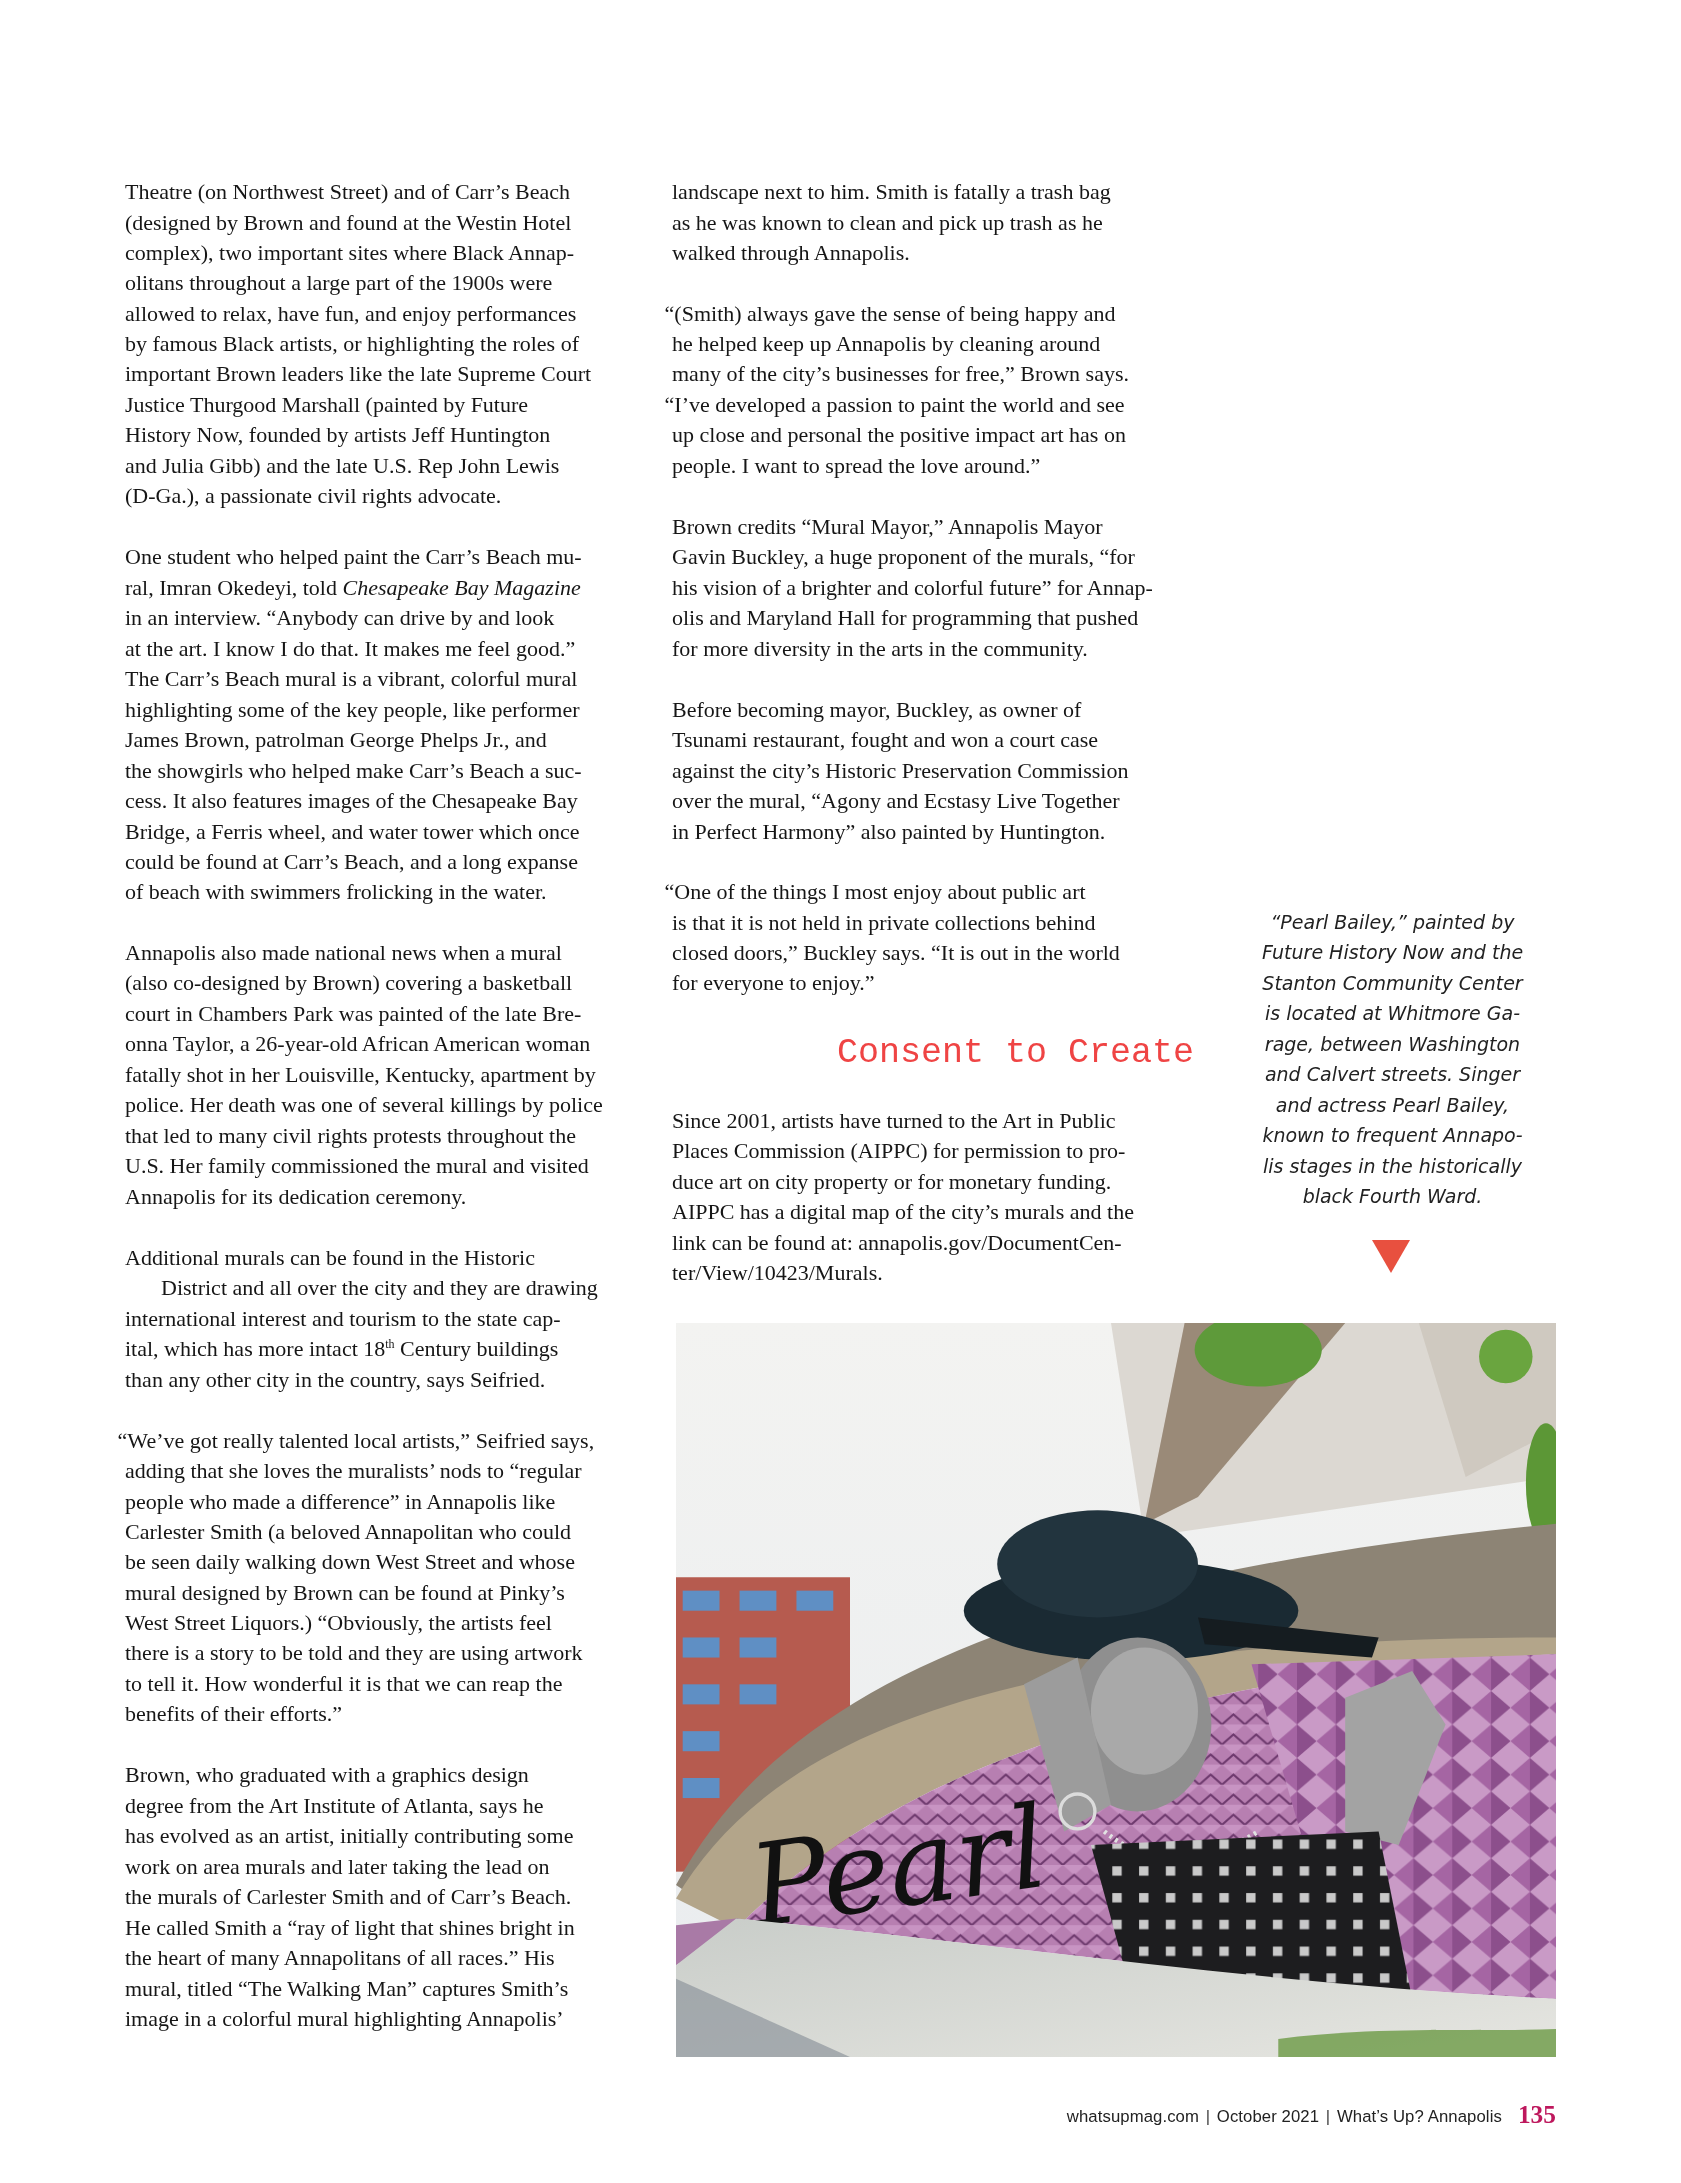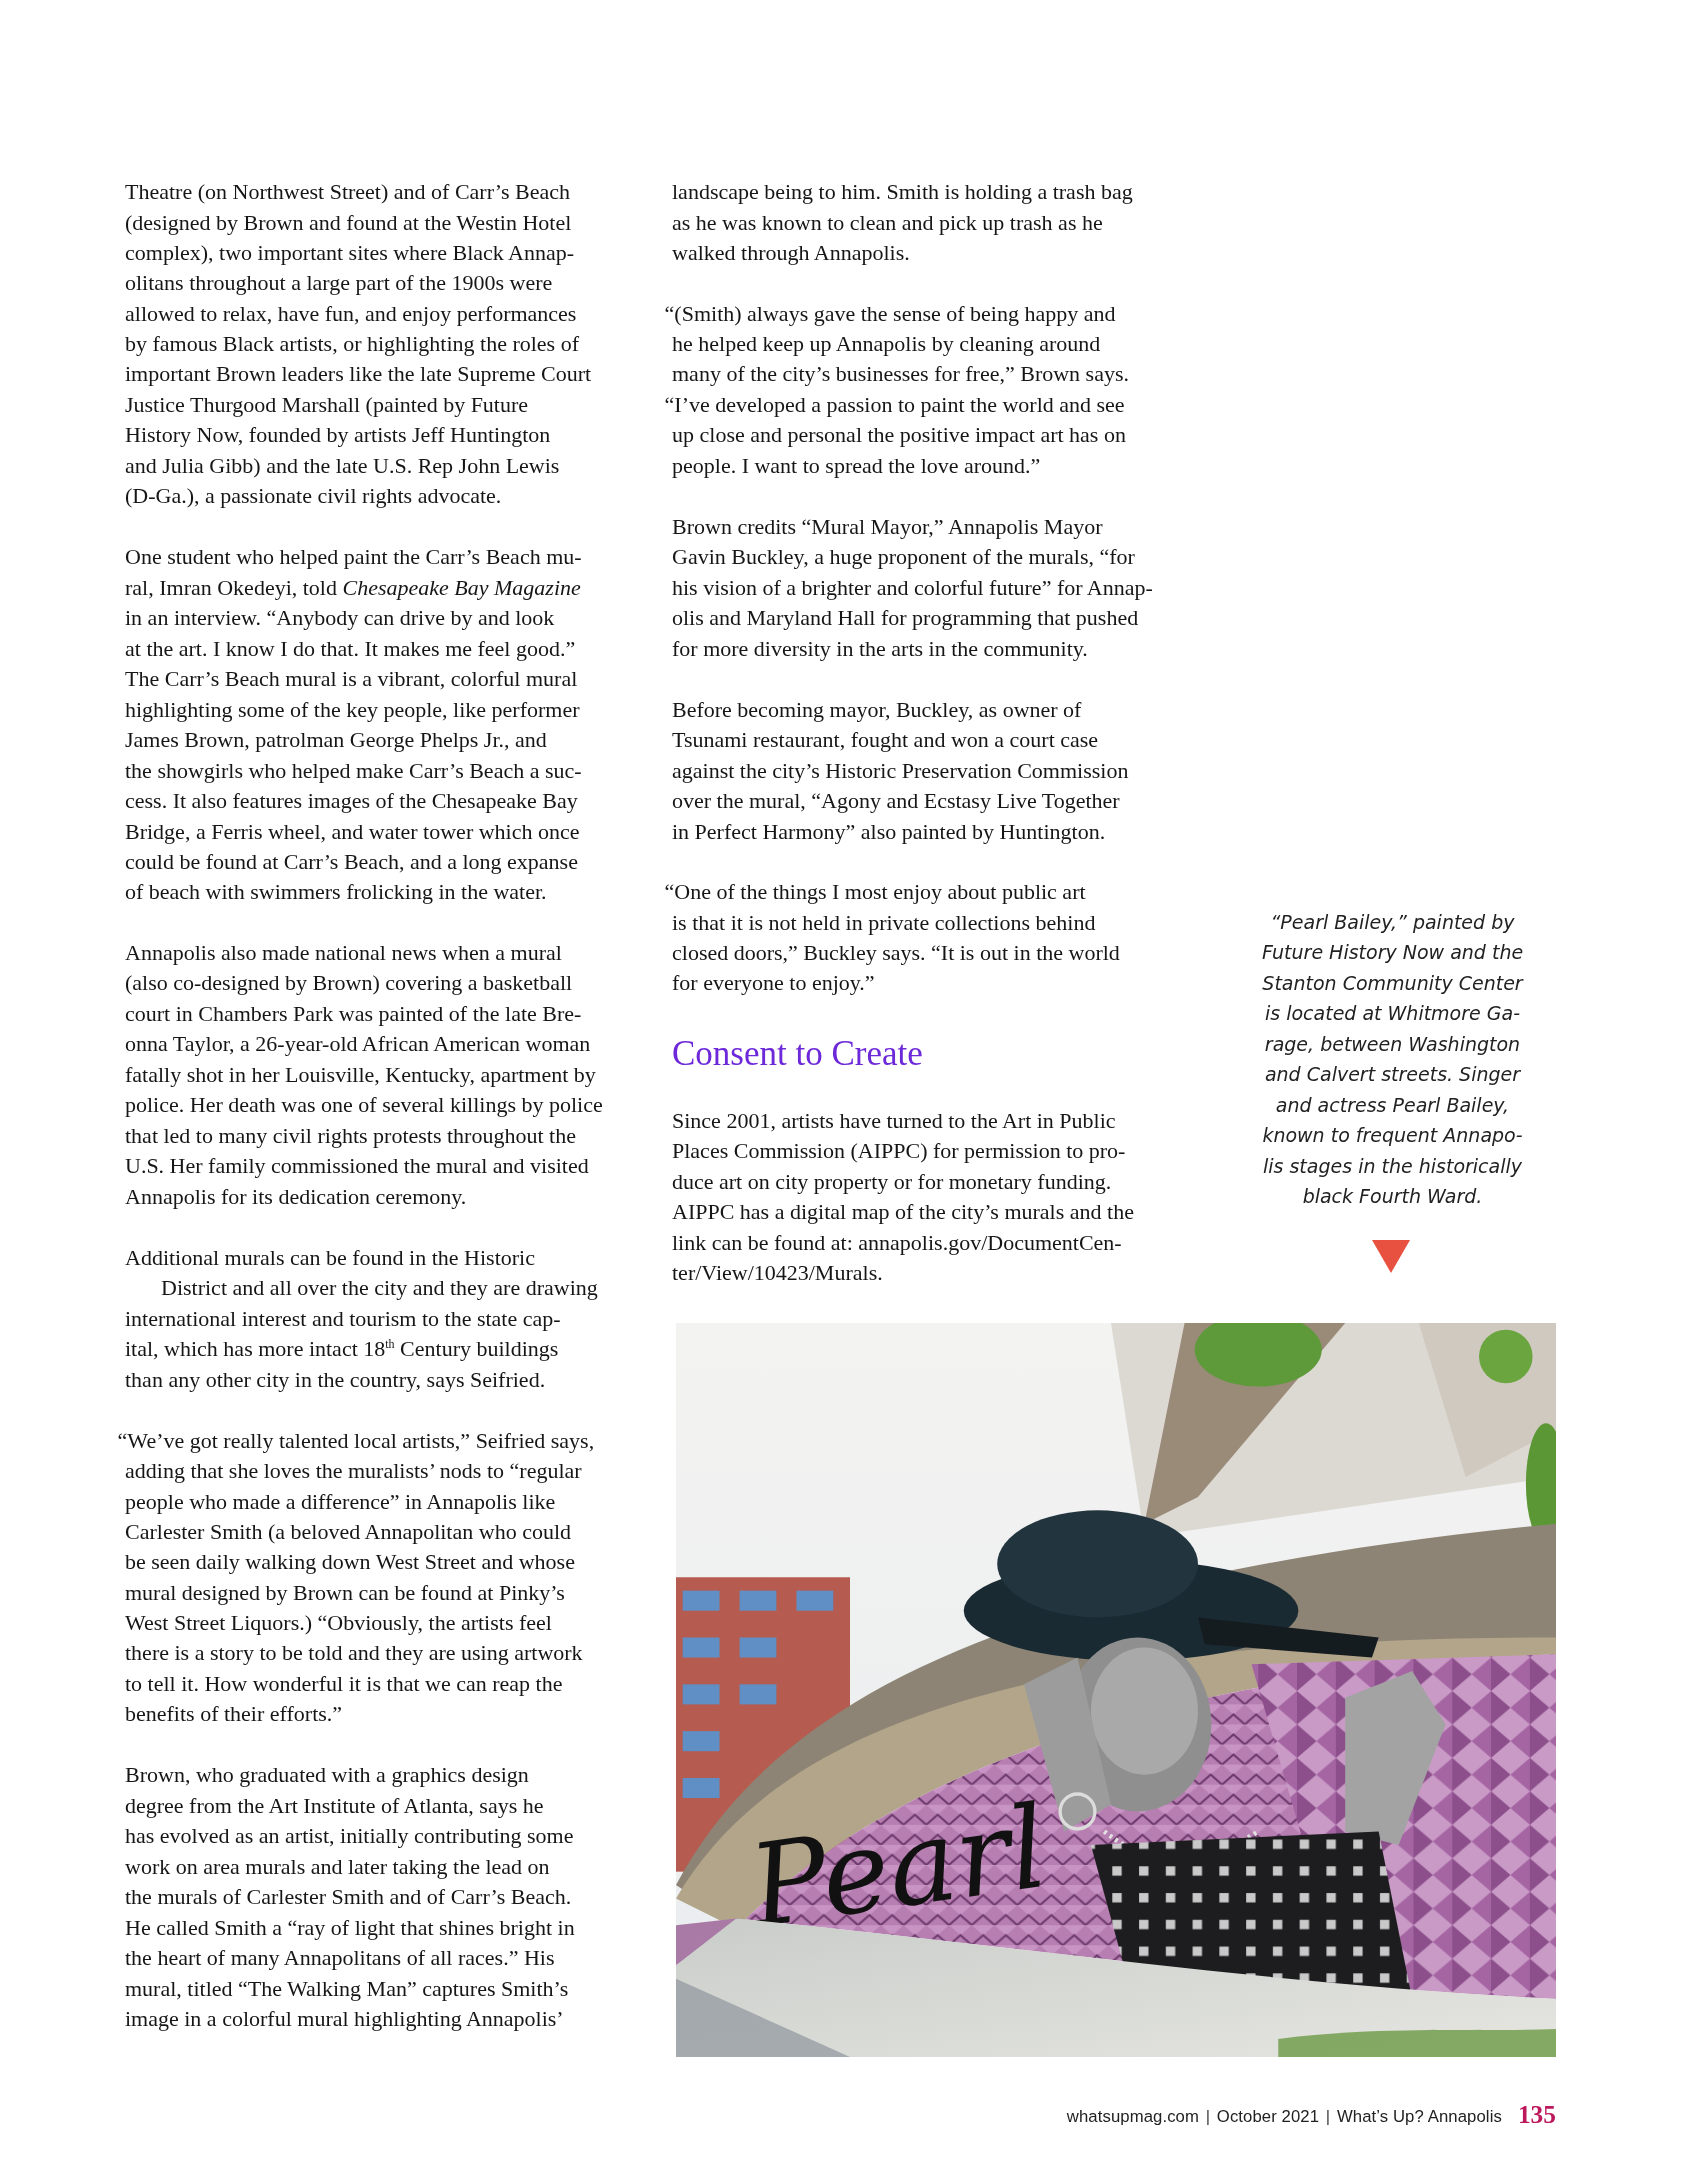--- a/index.html
+++ b/index.html
@@ -8,22 +8,22 @@
 
   .col { position: absolute; font-family: "Liberation Serif", "DejaVu Serif", serif; font-size: 22px; color: #161616; }
   .col .line { position: absolute; left: 0; white-space: nowrap; line-height: 1; }
   .col .line.hang { left: -7.4px; }
   .col em { font-style: italic; }
   .col sup { font-size: 12px; vertical-align: 8px; line-height: 0; }
 
   #col1 { left: 125px; top: 0; width: 522px; height: 1668px; }
   #col2 { left: 672px; top: 0; width: 522px; height: 2183px; }
 
-  .heading { position: absolute; left: 672px; width: 522px; top: 1036px; text-align: left;
-             font-family: Liberation Serif, serif; font-size: 35px; color: #6d28d9; line-height: 1; }
+  .heading { position: absolute; left: 672px; width: 522px; top: 1036px; text-align: right;
+             font-family: Liberation Mono, monospace; font-size: 35px; color: #ef4444; line-height: 1; }
 
   .caption { position: absolute; left: 1232px; width: 321px; top: 0; height: 2183px;
              font-family: "DejaVu Sans", "Liberation Sans", sans-serif; font-style: italic; font-size: 19px; color: #222; }
   .caption .cline { position: absolute; left: 0; width: 321px; text-align: center; white-space: nowrap; line-height: 1; }
 
   .pointer { position: absolute; left: 1372px; top: 1240px; width: 0; height: 0;
              border-left: 19px solid transparent; border-right: 19px solid transparent; border-top: 33px solid #E8503F; }
 
   .photo { position: absolute; left: 676px; top: 1323px; width: 880px; height: 734px; overflow: hidden; background: #e8ebee; }
   .photo svg { display: block; width: 100%; height: 100%; }
@@ -90,21 +90,21 @@
       <div class="line" style="top: 1795px;">degree from the Art Institute of Atlanta, says he</div>
       <div class="line" style="top: 1825px;">has evolved as an artist, initially contributing some</div>
       <div class="line" style="top: 1856px;">work on area murals and later taking the lead on</div>
       <div class="line" style="top: 1886px;">the murals of Carlester Smith and of Carr’s Beach.</div>
       <div class="line" style="top: 1917px;">He called Smith a “ray of light that shines bright in</div>
       <div class="line" style="top: 1947px;">the heart of many Annapolitans of all races.” His</div>
       <div class="line" style="top: 1978px;">mural, titled “The Walking Man” captures Smith’s</div>
       <div class="line" style="top: 2008px; text-align: center;">image in a colorful mural highlighting Annapolis’</div>
     </div>
   <div class="col" id="col2">
-      <div class="line" style="top: 181px;">landscape being to him. Smith is holding a trash bag</div>
+      <div class="line" style="top: 181px;">landscape next to him. Smith is fatally a trash bag</div>
       <div class="line" style="top: 212px;">as he was known to clean and pick up trash as he</div>
       <div class="line" style="top: 242px;">walked through Annapolis.</div>
       <div class="line hang" style="top: 303px;">“(Smith) always gave the sense of being happy and</div>
       <div class="line" style="top: 333px;">he helped keep up Annapolis by cleaning around</div>
       <div class="line" style="top: 363px;">many of the city’s businesses for free,” Brown says.</div>
       <div class="line hang" style="top: 394px;">“I’ve developed a passion to paint the world and see</div>
       <div class="line" style="top: 424px;">up close and personal the positive impact art has on</div>
       <div class="line" style="top: 455px;">people. I want to spread the love around.”</div>
       <div class="line" style="top: 516px;">Brown credits “Mural Mayor,” Annapolis Mayor</div>
       <div class="line" style="top: 546px;">Gavin Buckley, a huge proponent of the murals, “for</div>

